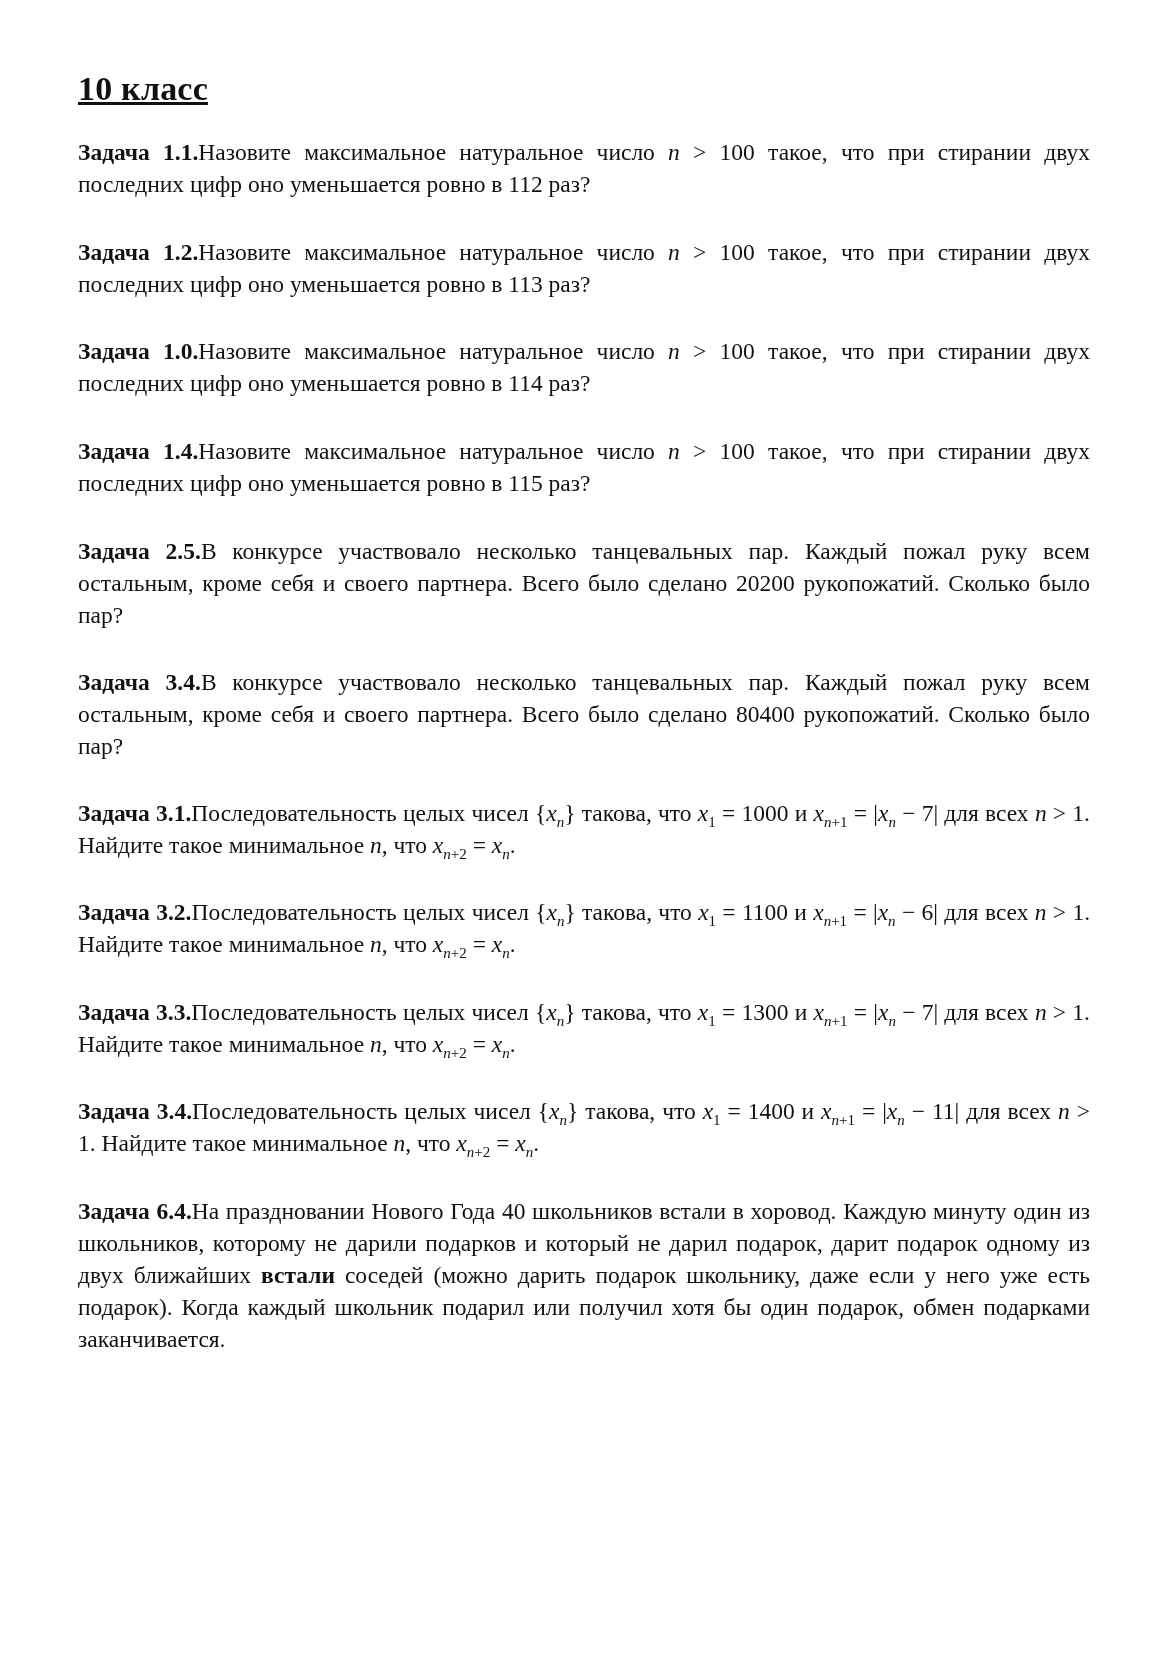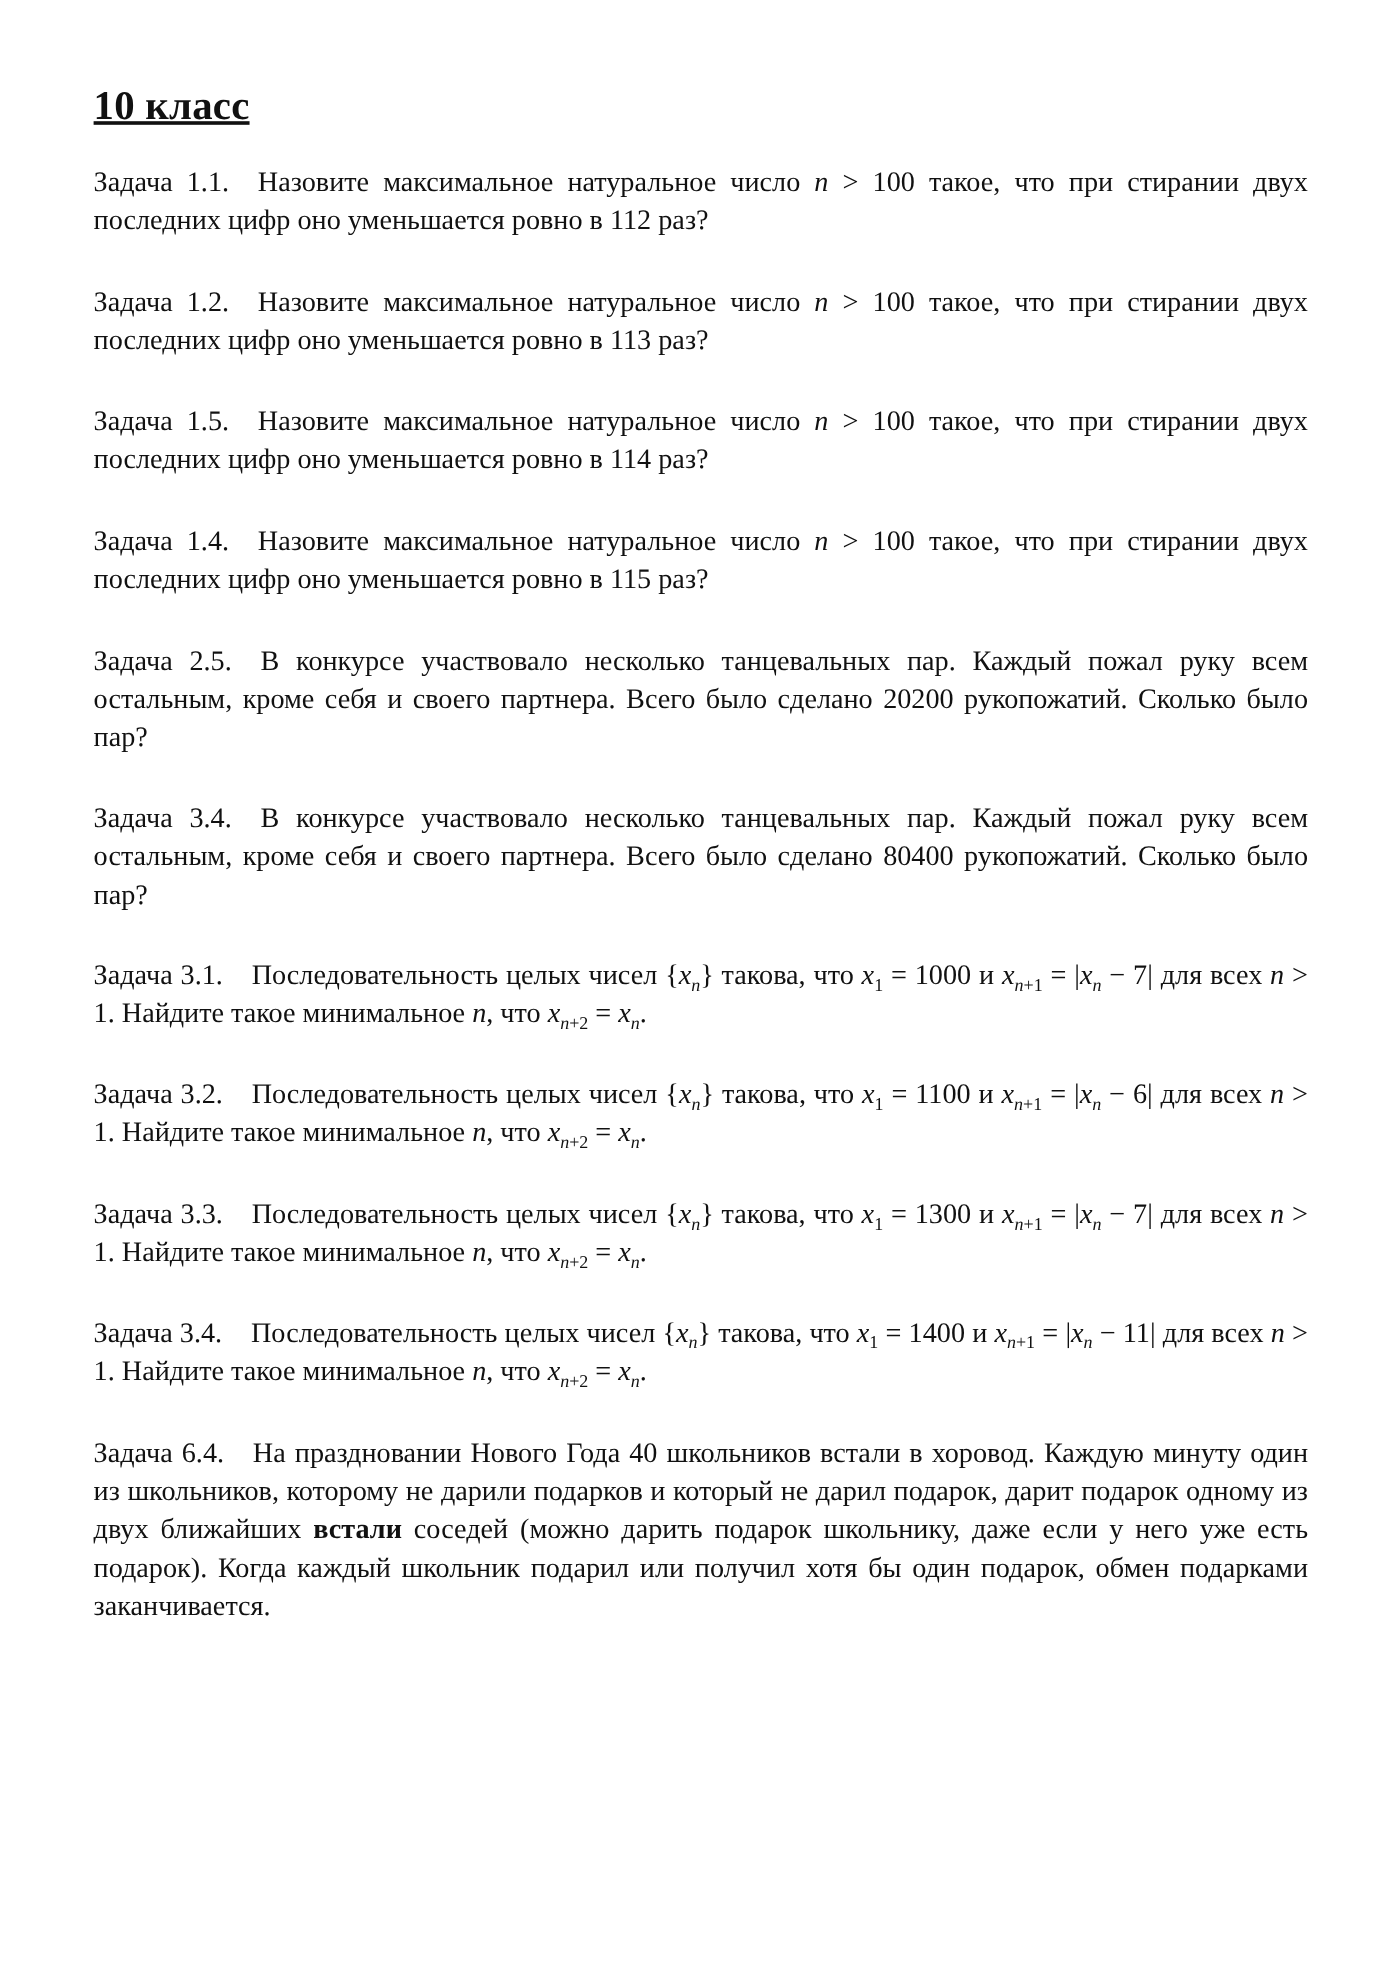--- a/index.html
+++ b/index.html
@@ -3,42 +3,42 @@
 <meta charset="utf-8">
 <style>
   html, body { margin: 0; padding: 0; background: #ffffff; }
   body { width: 1166px; height: 1654px; position: relative; overflow: hidden;
          font-family: "DejaVu Serif", "Liberation Serif", serif; color: #111; }
   .page { position: absolute; left: 78px; top: 0; width: 1012px; }
   h1 { position: absolute; left: 0; top: 70px; margin: 0; font-size: 34px; font-weight: bold;
        font-family: "Liberation Serif", serif; letter-spacing: 0.2px; text-decoration: underline; }
   .problem { position: absolute; left: 0; width: 1012px; font-family: "Liberation Serif", serif;
              font-size: 23.5px; line-height: 32px; text-align: justify; }
-  .problem .label { font-weight: normal; margin-right: 24px; }
+  .problem .label { font-weight: bold; margin-right: 0; }
   .problem i { font-style: italic; }
   .problem b.em { font-weight: bold; }
   .sub { display: block; margin-top: 13px; }
   .sub .pts { font-weight: bold; }
   .sub .letter { margin-right: 10px; }
   sub { font-size: 15px; line-height: 0; }
 </style>
 </head>
 <body>
 
 <div class="page">
   <h1>10 класс</h1>
 
   <div class="problem" style="top:136px">
     <span class="label">Задача 1.1.</span><span class="ptext">Назовите максимальное натуральное число <i>n</i> &gt; 100 такое, что при стирании двух последних цифр оно уменьшается ровно в 112 раз?</span>
   </div>
   <div class="problem" style="top:236px">
     <span class="label">Задача 1.2.</span><span class="ptext">Назовите максимальное натуральное число <i>n</i> &gt; 100 такое, что при стирании двух последних цифр оно уменьшается ровно в 113 раз?</span>
   </div>
   <div class="problem" style="top:335px">
-    <span class="label">Задача 1.5.</span><span class="ptext">Назовите максимальное натуральное число <i>n</i> &gt; 100 такое, что при стирании двух последних цифр оно уменьшается ровно в 114 раз?</span>
+    <span class="label">Задача 1.0.</span><span class="ptext">Назовите максимальное натуральное число <i>n</i> &gt; 100 такое, что при стирании двух последних цифр оно уменьшается ровно в 114 раз?</span>
   </div>
   <div class="problem" style="top:435px">
     <span class="label">Задача 1.4.</span><span class="ptext">Назовите максимальное натуральное число <i>n</i> &gt; 100 такое, что при стирании двух последних цифр оно уменьшается ровно в 115 раз?</span>
   </div>
   <div class="problem" style="top:535px">
     <span class="label">Задача 2.5.</span><span>В конкурсе участвовало несколько танцевальных пар. Каждый пожал руку всем остальным, кроме себя и своего партнера. Всего было сделано 20200 рукопожатий. Сколько было пар?</span>
   </div>
   <div class="problem" style="top:666px">
     <span class="label">Задача 3.4.</span><span>В конкурсе участвовало несколько танцевальных пар. Каждый пожал руку всем остальным, кроме себя и своего партнера. Всего было сделано 80400 рукопожатий. Сколько было пар?</span>
   </div>

